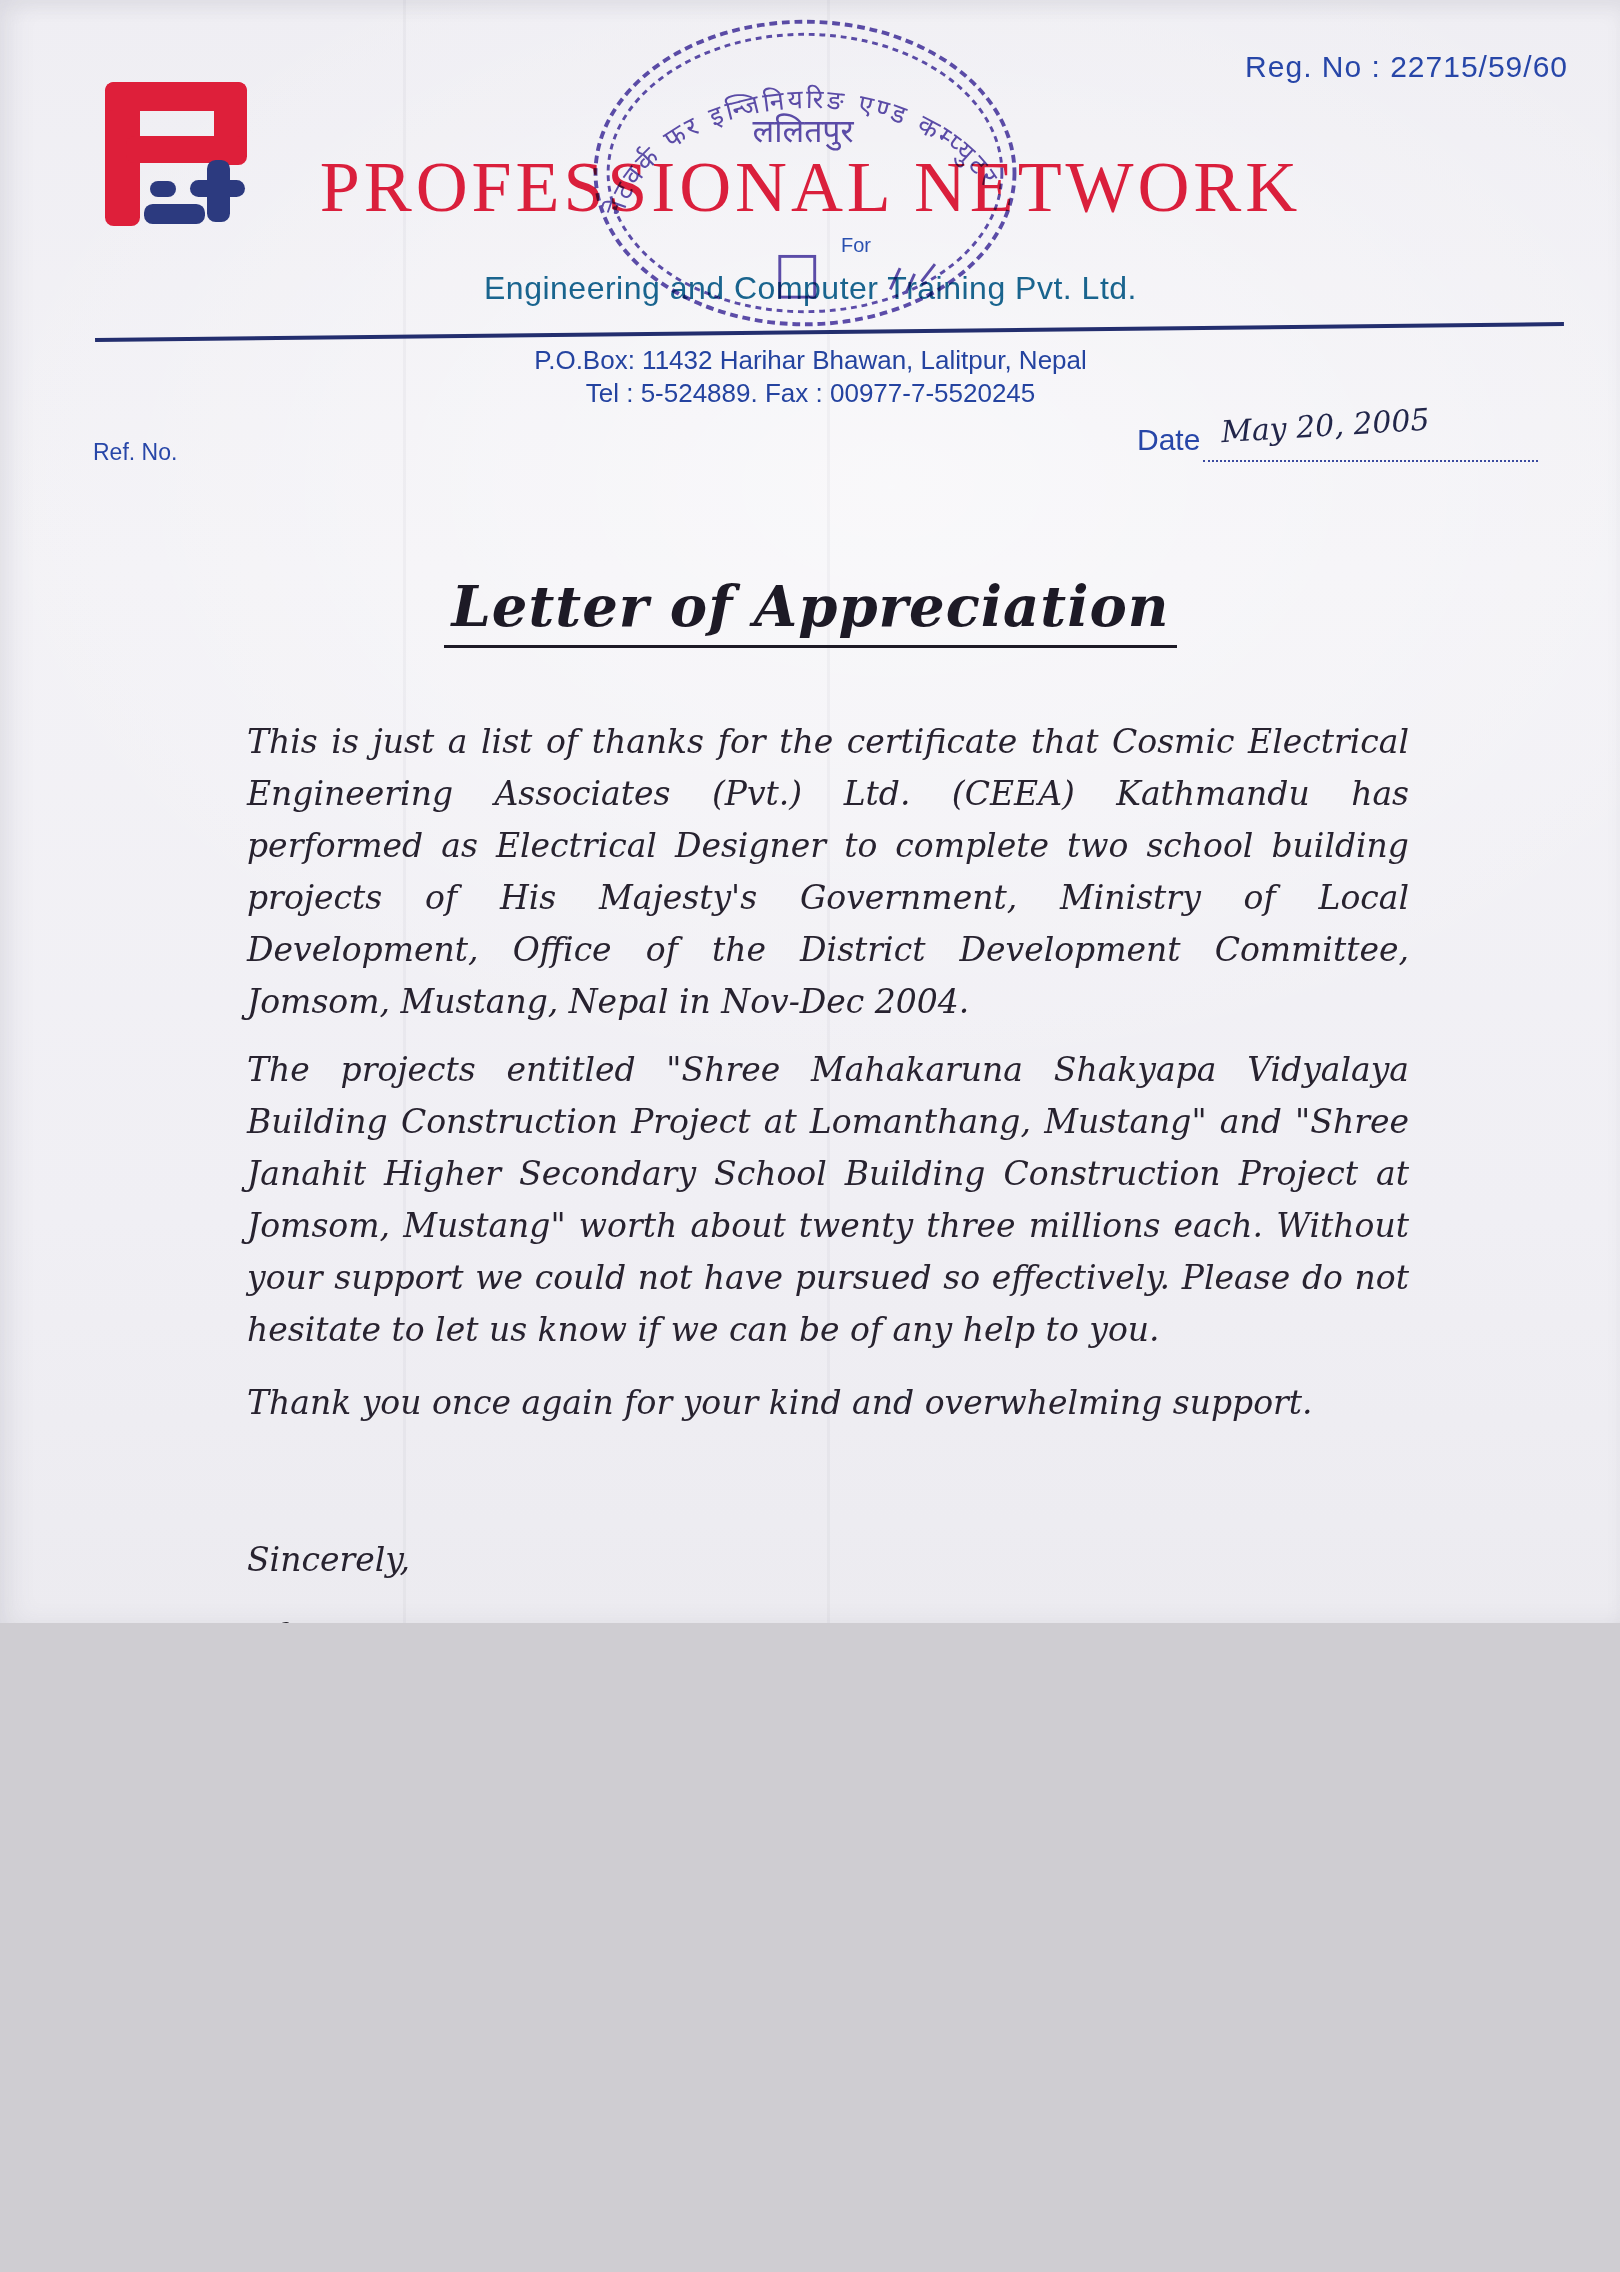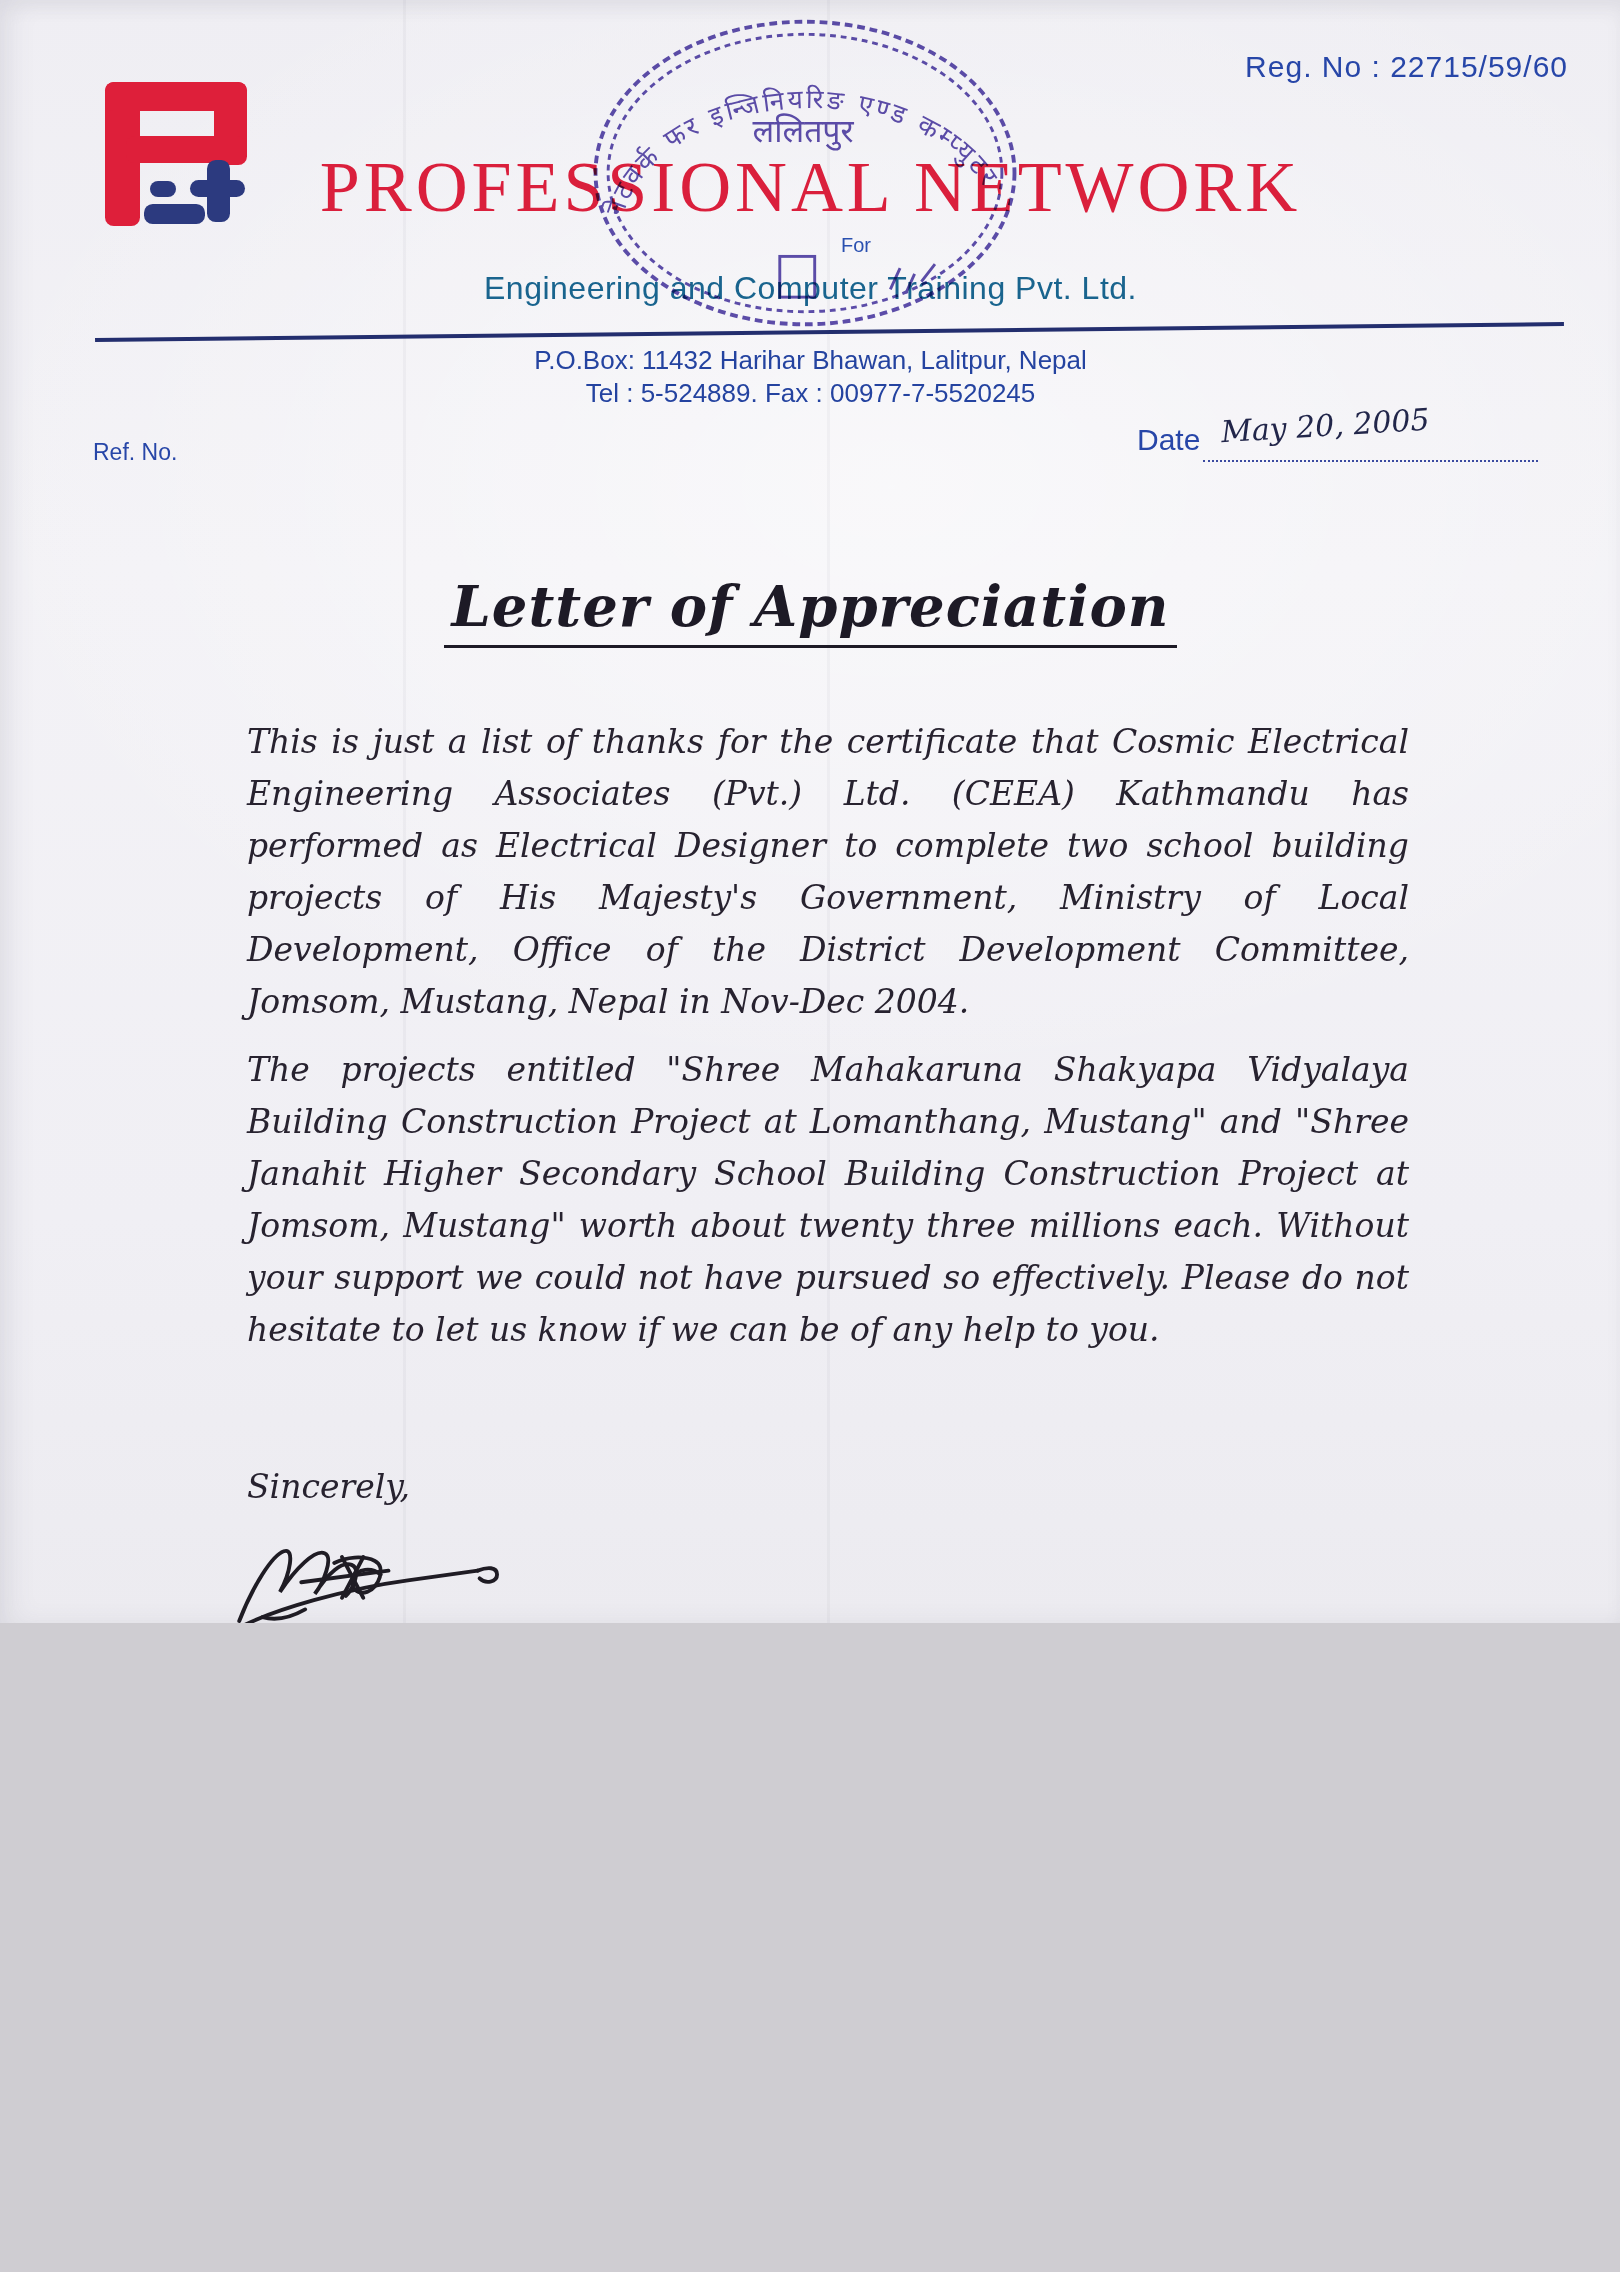--- a/index.html
+++ b/index.html
@@ -111,20 +111,21 @@
   <div class="date-dots"></div>
   <div class="date-value">May 20, 2005</div>
 
   <div class="title-wrap">
     <span class="letter-title">Letter of Appreciation</span>
   </div>
 
   <div class="letter-body">
     <p>This is just a list of thanks for the certificate that Cosmic Electrical Engineering Associates (Pvt.) Ltd. (CEEA) Kathmandu has performed as Electrical Designer to complete two school building projects of His Majesty's Government, Ministry of Local Development, Office of the District Development Committee, Jomsom, Mustang, Nepal in Nov-Dec 2004.</p>
     <p>The projects entitled "Shree Mahakaruna Shakyapa Vidyalaya Building Construction Project at Lomanthang, Mustang" and "Shree Janahit Higher Secondary School Building Construction Project at Jomsom, Mustang" worth about twenty three millions each. Without your support we could not have pursued so effectively. Please do not hesitate to let us know if we can be of any help to you.</p>
+    <p class="thanks">Thank you once again for your kind and overwhelming support.</p>
 
     <div class="salutation">Sincerely,</div>
 
     <div class="sig-block">
       <svg class="sig-svg" width="311" height="126" viewBox="0 0 320 130">
         <g fill="none" stroke="#1f1c24" stroke-width="4" stroke-linecap="round">
           <path d="M6,96 C20,60 40,28 52,24 C64,20 58,48 48,66 C64,42 84,22 94,26 C104,30 92,58 84,68 C98,46 112,34 122,38 C132,42 124,62 116,70"></path>
           <path d="M104,36 C116,30 134,28 146,34 C158,40 150,62 138,66 C128,69 120,62 124,52 C128,42 142,40 152,48"></path>
           <path d="M70,56 L160,44"></path>
           <path d="M112,30 L134,72"></path>

